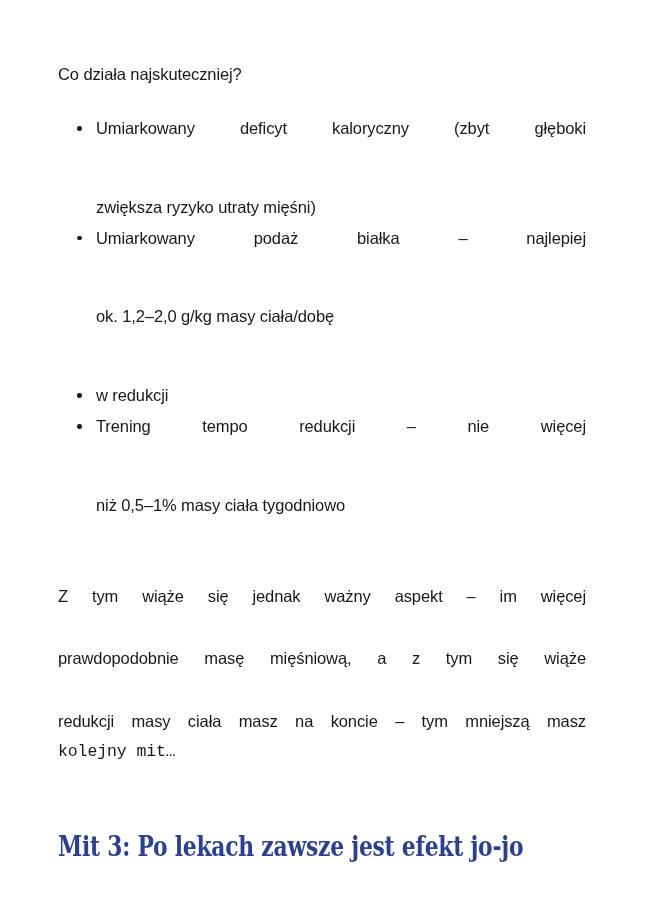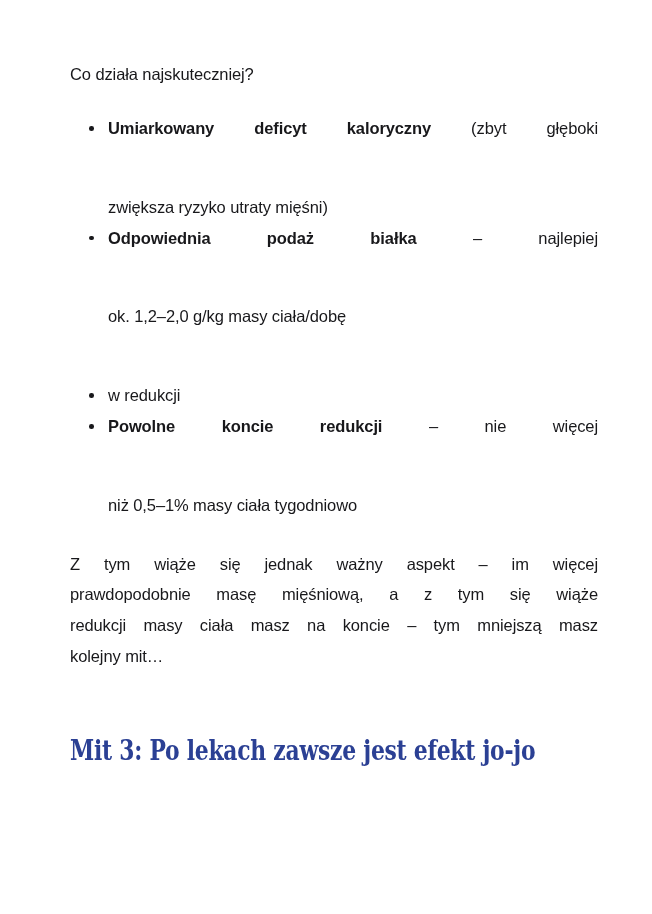--- a/index.html
+++ b/index.html
@@ -14,21 +14,21 @@
     width: 652px;
     height: 914px;
     background: #ffffff;
     overflow: hidden;
     font-family: "Liberation Sans", "DejaVu Sans", sans-serif;
     -webkit-font-smoothing: antialiased;
   }
 
   .content {
     position: absolute;
-    left: 70px;
+    left: 58px;
     top: 0;
     width: 528px;
   }
 
   
   .intro-line {
     margin: 0;
     padding-top: 62px;
     font-size: 16.5px;
     line-height: 24px;
@@ -62,21 +62,21 @@
     position: absolute;
     left: 19px;
     top: 13px;
     width: 4.6px;
     height: 4.6px;
     border-radius: 50%;
     background: #18181b;
   }
 
   .bullet-item .lead {
-    font-weight: 700;
+    font-weight: 400;
   }
 
   
   .bullet-item .just-line {
     display: block;
     text-align: justify;
     text-align-last: justify;
     white-space: nowrap;
   }
   .bullet-item .last-line {
@@ -94,25 +94,27 @@
     line-height: 30.8px;
     color: #18181b;
     text-align: justify;
     letter-spacing: -0.1px;
   }
   .body-para .just-line {
     display: block;
     text-align: justify;
     text-align-last: justify;
     white-space: nowrap;
+    margin-top: 32px;
   }
   .body-para .last-line {
     display: block;
     text-align: left;
     text-align-last: left;
+    font-family: Liberation Mono, monospace;
   }
 
   
   .section-heading {
     margin: 0;
     padding-top: 62px;
     font-family: "DejaVu Serif", "Liberation Serif", serif;
     font-weight: 700;
     font-size: 28px;
     line-height: 34px;
@@ -134,32 +136,32 @@
     <ul class="bullet-list">
 
       <li class="bullet-item">
         <span class="dot"></span>
         <span class="just-line"><span class="lead">Umiarkowany deficyt kaloryczny</span><span> (zbyt głęboki</span></span>
         <span class="last-line">zwiększa ryzyko utraty mięśni)</span>
       </li>
 
       <li class="bullet-item">
         <span class="dot"></span>
-        <span class="just-line"><span class="lead">Odpowiednia podaż białka</span><span> – najlepiej</span></span>
+        <span class="just-line"><span class="lead">Umiarkowany podaż białka</span><span> – najlepiej</span></span>
         <span class="last-line">ok. 1,2–2,0 g/kg masy ciała/dobę</span>
       </li>
 
       <li class="bullet-item">
         <span class="dot"></span>
         <span class="last-line">w redukcji</span>
       </li>
 
       <li class="bullet-item">
         <span class="dot"></span>
-        <span class="just-line"><span class="lead">Powolne koncie redukcji</span><span> – nie więcej</span></span>
+        <span class="just-line"><span class="lead">Trening tempo redukcji</span><span> – nie więcej</span></span>
         <span class="last-line">niż 0,5–1% masy ciała tygodniowo</span>
       </li>
 
     </ul>
 
     <p class="body-para">
       <span class="just-line">Z tym wiąże się jednak ważny aspekt – im więcej</span>
       <span class="just-line">prawdopodobnie masę mięśniową, a z tym się wiąże</span>
       <span class="just-line">redukcji masy ciała masz na koncie – tym mniejszą masz</span>
       <span class="last-line">kolejny mit…</span>

